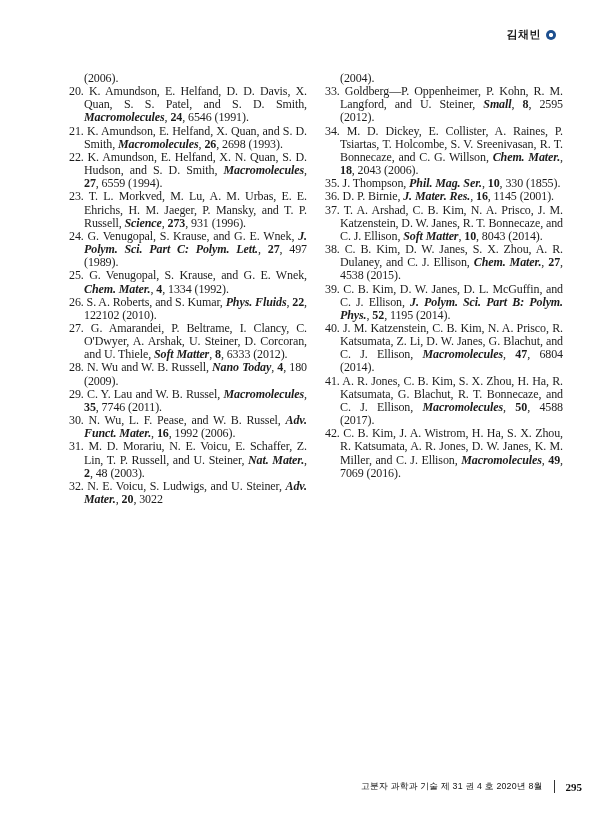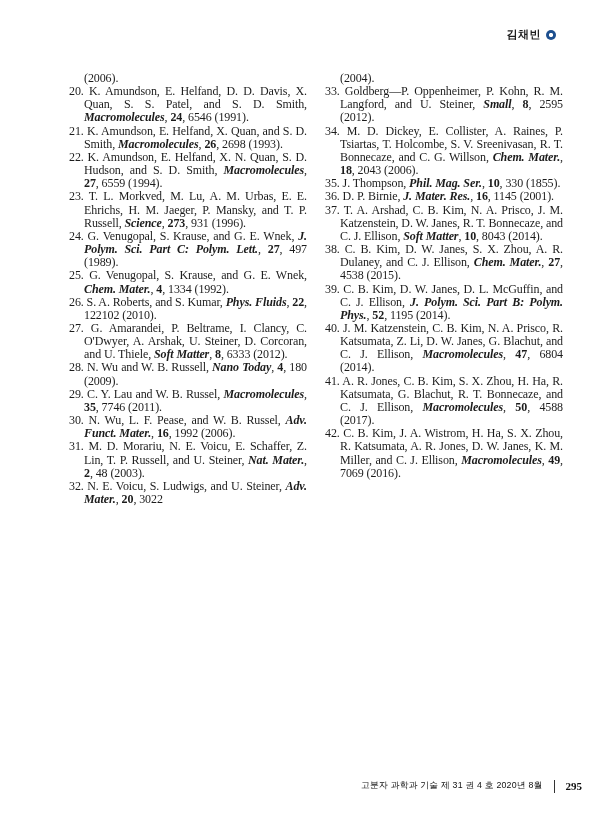--- a/index.html
+++ b/index.html
@@ -34,21 +34,21 @@
     font-size:12px;line-height:13.15px;color:#1c1c1c;
     text-align:justify;letter-spacing:-0.1px;
     padding-left:15px;text-indent:-15px;
   }
   .ref.cont{text-indent:0;}
   .ref .it{font-style:italic;font-weight:bold;}
   .ref .bd{font-weight:bold;}
   
   .ftr{
     position:absolute;top:780px;right:34px;
-    display:flex;align-items:flex-start;gap:11px;
+    display:flex;align-items:center;gap:11px;
   }
   .ftr .jinfo{
     font-family:"Liberation Sans", sans-serif;
     font-size:8.8px;color:#111111;letter-spacing:0.2px;
   }
   .ftr .vdiv{width:1px;height:13px;background:#333333;}
   .ftr .pnum{
     font-family:Liberation Serif, serif;
     font-size:11px;font-weight:700;color:#111111;
   }

